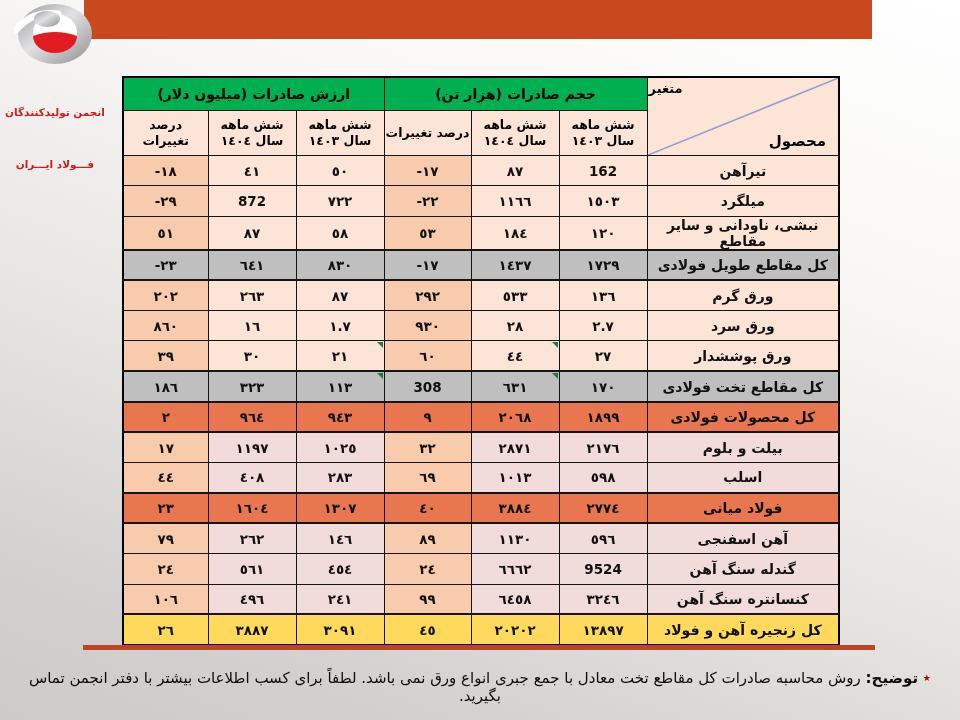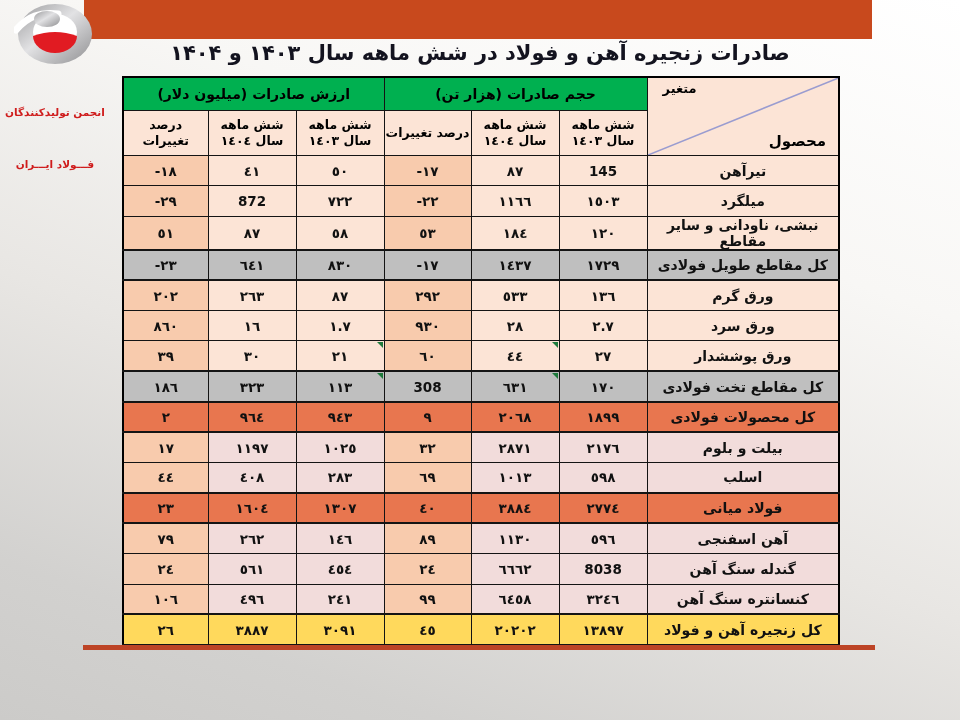--- a/index.html
+++ b/index.html
@@ -20,21 +20,21 @@
     font-size:21px; font-weight:bold; color:#13131f; letter-spacing:0;
   }
   
   .table-wrap{position:absolute; left:122px; top:76px;}
   table{border-collapse:collapse; table-layout:fixed; width:716px; direction:rtl;}
   th,td{border:1px solid #141414; padding:0; text-align:center; vertical-align:middle; overflow:hidden;}
   table{border:2px solid #000;}
   th.green{background:#00b050; color:#000000; font-size:14px; font-weight:bold; height:32px;}
   th.sub{background:#fce4d6; height:44px; font-size:12.5px; font-weight:bold; line-height:1.3;}
   th.corner{background:#fce4d6; position:relative;}
-  .corner-label-var{position:absolute; top:3px; left:15px; font-size:13px; font-weight:bold; direction:rtl;}
+  .corner-label-var{position:absolute; top:3px; left:1px; font-size:13px; font-weight:bold; direction:rtl;}
   .corner-label-prod{position:absolute; bottom:5px; right:12px; font-size:15px; font-weight:bold; direction:rtl;}
   .corner svg{position:absolute; inset:0; width:100%; height:100%;}
   tbody tr{height:30.4px;}
   tbody td{font-size:13.5px; font-weight:bold; color:#111;}
   td.cell-product{font-size:14px;}
   td.num{direction:ltr;}
   tr.normal td.cell-period, tr.normal td.cell-product{background:#fce4d6;}
   tr.normal td.cell-pct{background:#f8cbad;}
   tr.pink td.cell-period, tr.pink td.cell-product{background:#f2dcdb;}
   tr.pink td.cell-pct{background:#f8cbad;}
@@ -70,21 +70,20 @@
       <ellipse cx="41" cy="32" rx="37" ry="30" fill="url(#silv)"></ellipse>
       <path d="M2,28 C14,14 26,10 44,12" stroke="#ffffff" stroke-width="7" fill="none" stroke-linecap="round"></path>
       <ellipse cx="41" cy="30" rx="22" ry="18" fill="#ffffff"></ellipse>
       <ellipse cx="33" cy="17" rx="13" ry="8" fill="url(#silv)"></ellipse>
       <path d="M19,34 A22,17 0 0 0 63,34 Q41,26 19,34 Z" fill="#e11b22"></path>
     </svg>
     <div class="logo-line">انجمن تولیدکنندگان</div>
     <div class="logo-line">فـــولاد ایـــران</div>
   </div>
 
-  <div class="title">صادرات زنجیره آهن و فولاد در شش ماهه سال ۱۴۰۳ و ۱۴۰۴</div>
 
   <div class="table-wrap">
     <table id="main-table">
       <colgroup>
         <col style="width:192px">
           <col style="width:88px">
           <col style="width:88px">
           <col style="width:87px">
         <col style="width:88px">
           <col style="width:88px">
@@ -107,21 +106,21 @@
           <th class="sub"><span>شش ماهه</span><br><span>سال ١٤٠٤</span></th>
           <th class="sub">درصد تغییرات</th>
           <th class="sub"><span>شش ماهه</span><br><span>سال ١٤٠٣</span></th>
           <th class="sub"><span>شش ماهه</span><br><span>سال ١٤٠٤</span></th>
           <th class="sub">درصد تغییرات</th>
         </tr>
       </thead>
       <tbody>
           <tr class="normal">
             <td class="cell-product">تیرآهن</td>
-            <td class="cell-period num">145</td>
+            <td class="cell-period num">162</td>
             <td class="cell-period num">٨٧</td>
             <td class="cell-pct num">-١٧</td>
             <td class="cell-period num">٥٠</td>
             <td class="cell-period num">٤١</td>
             <td class="cell-pct num">-١٨</td>
           </tr>
           <tr class="normal">
             <td class="cell-product">میلگرد</td>
             <td class="cell-period num">١٥٠٣</td>
             <td class="cell-period num">١١٦٦</td>
@@ -224,21 +223,21 @@
             <td class="cell-product">آهن اسفنجی</td>
             <td class="cell-period num">٥٩٦</td>
             <td class="cell-period num">١١٣٠</td>
             <td class="cell-pct num">٨٩</td>
             <td class="cell-period num">١٤٦</td>
             <td class="cell-period num">٢٦٢</td>
             <td class="cell-pct num">٧٩</td>
           </tr>
           <tr class="pink">
             <td class="cell-product">گندله سنگ آهن</td>
-            <td class="cell-period num">8038</td>
+            <td class="cell-period num">9524</td>
             <td class="cell-period num">٦٦٦٢</td>
             <td class="cell-pct num">٢٤</td>
             <td class="cell-period num">٤٥٤</td>
             <td class="cell-period num">٥٦١</td>
             <td class="cell-pct num">٢٤</td>
           </tr>
           <tr class="pink">
             <td class="cell-product">کنسانتره سنگ آهن</td>
             <td class="cell-period num">٣٢٤٦</td>
             <td class="cell-period num">٦٤٥٨</td>
@@ -255,14 +254,19 @@
             <td class="cell-period num">٣٠٩١</td>
             <td class="cell-period num">٣٨٨٧</td>
             <td class="cell-pct num">٢٦</td>
           </tr>
         </tbody>
     </table>
   </div>
 
   <div class="red-line"></div>
 
+  <div class="footnote">
+    <span class="star">٭</span>
+    <span class="fn-label">توضیح:</span>
+    <span>روش محاسبه صادرات کل مقاطع تخت معادل با جمع جبری انواع ورق نمی باشد. لطفاً برای کسب اطلاعات بیشتر با دفتر انجمن تماس بگیرید.</span>
+  </div>
 
 </div>
 
 </body></html>

